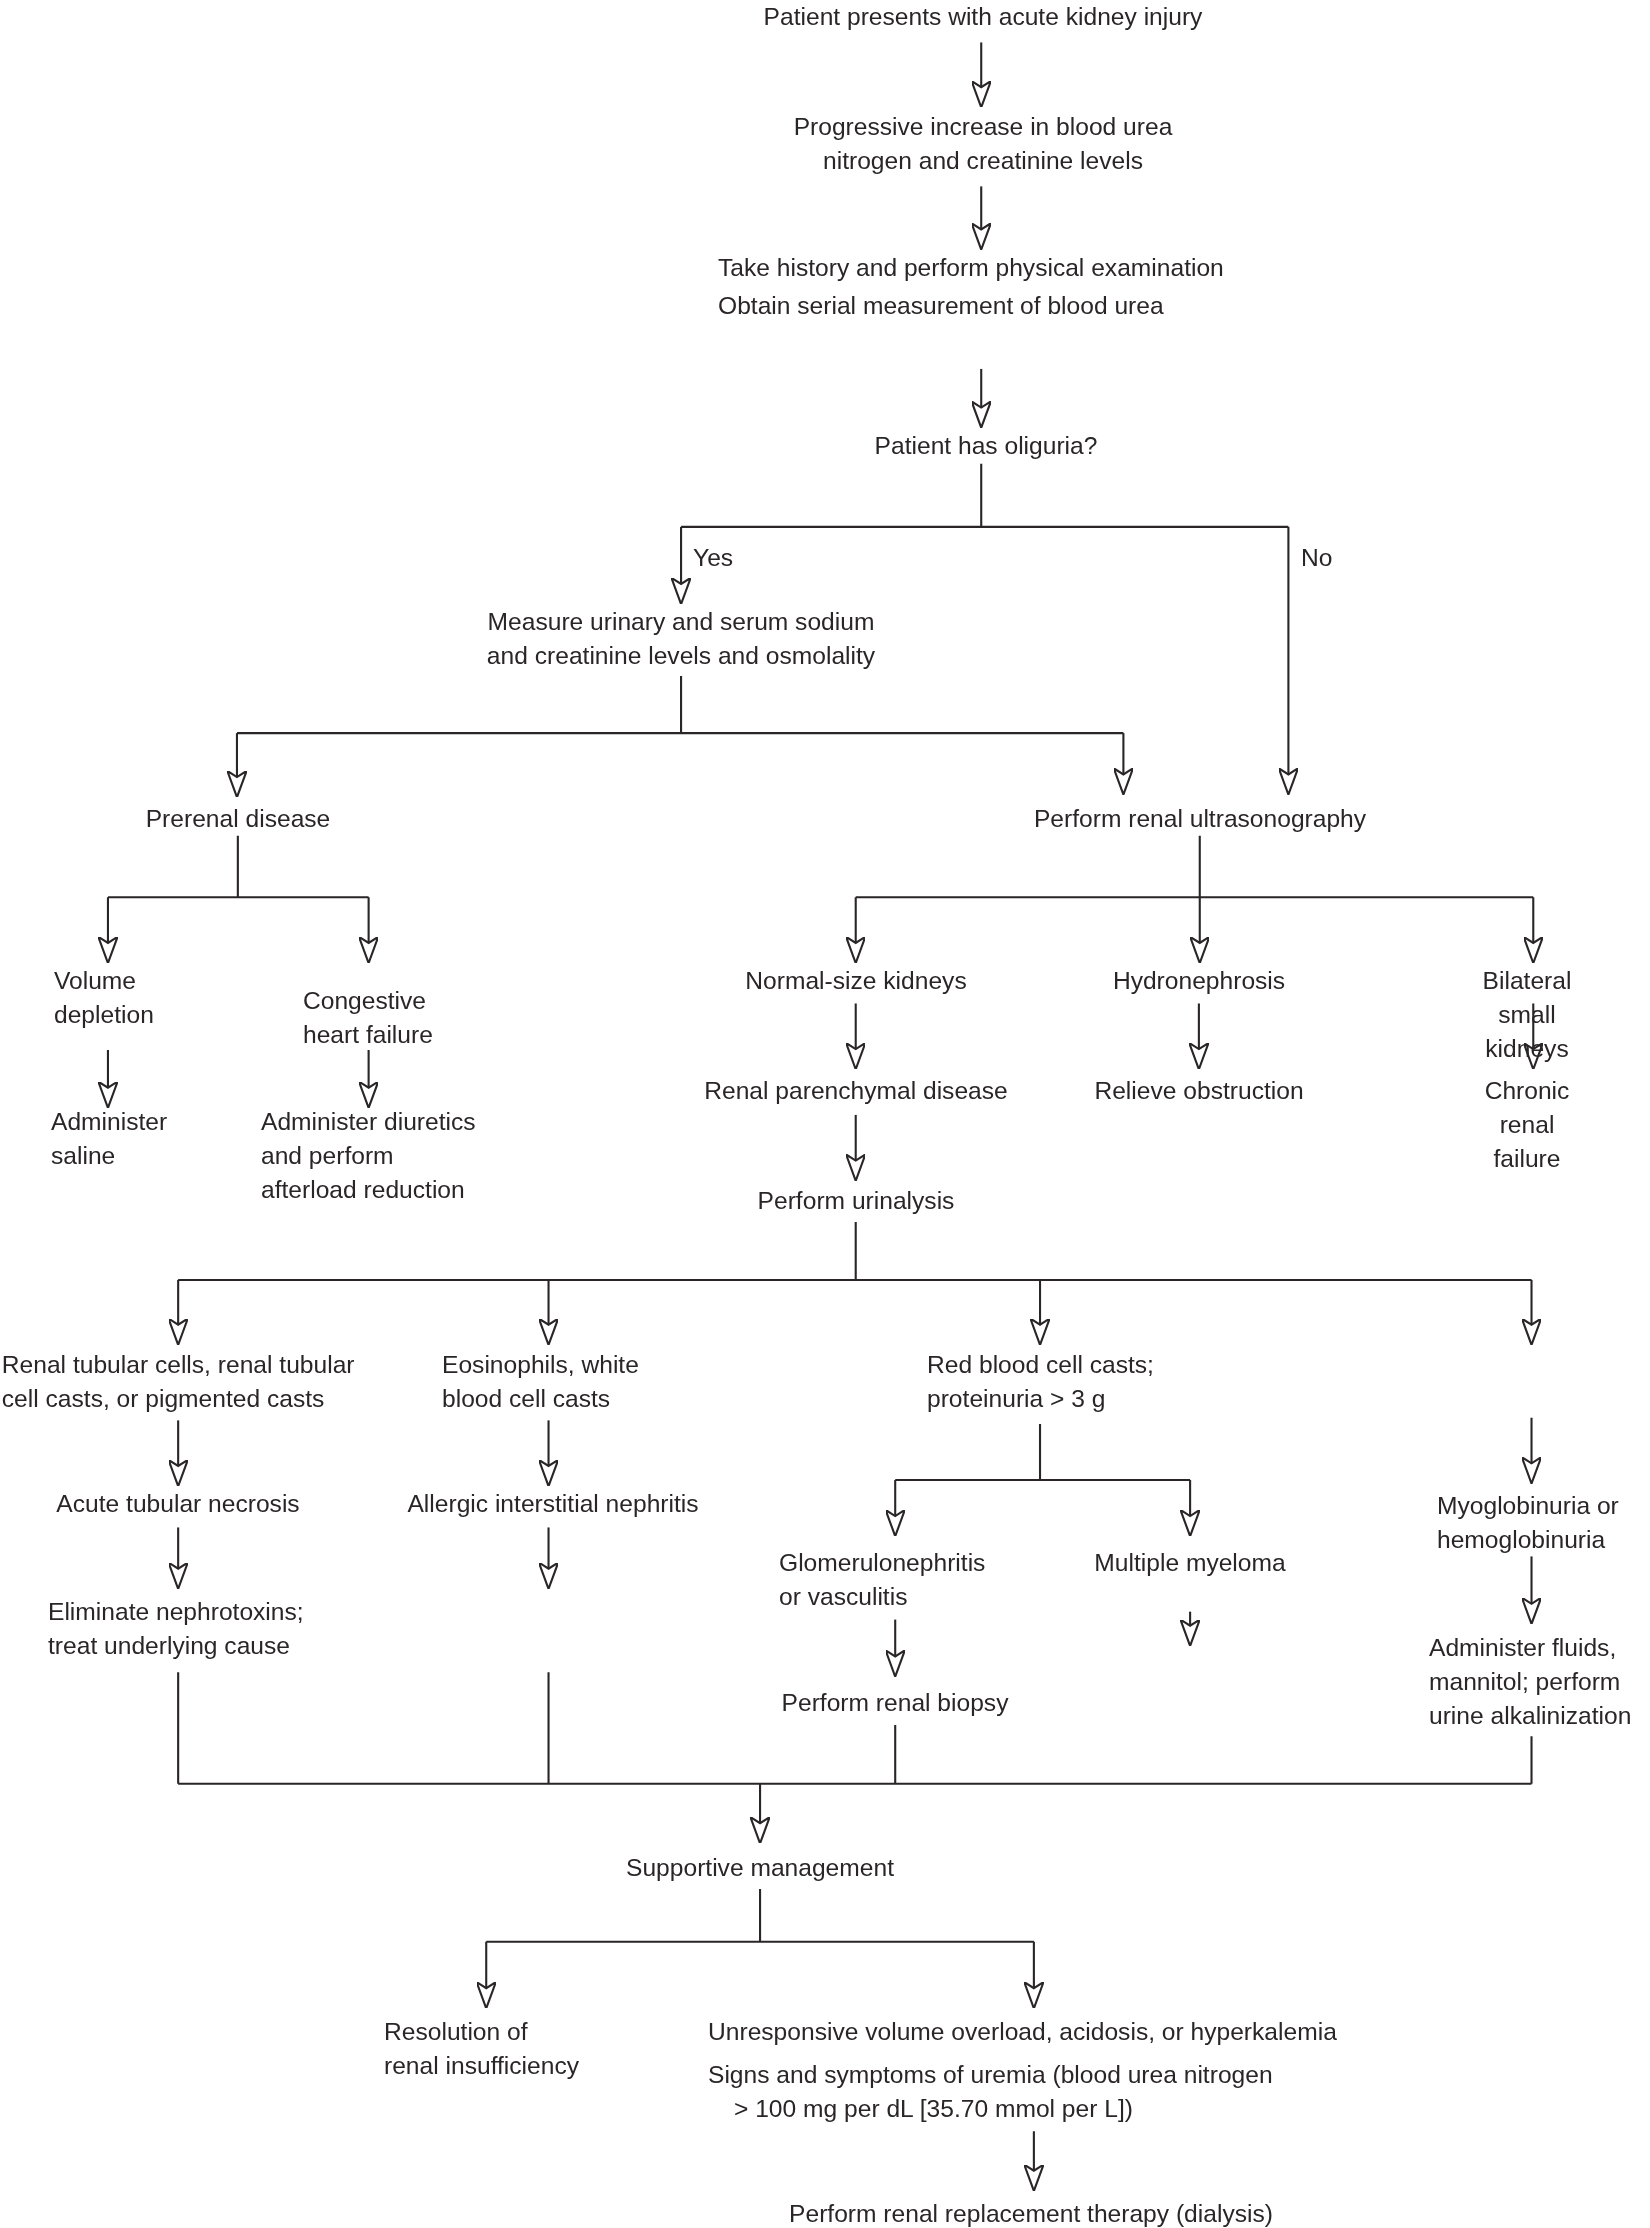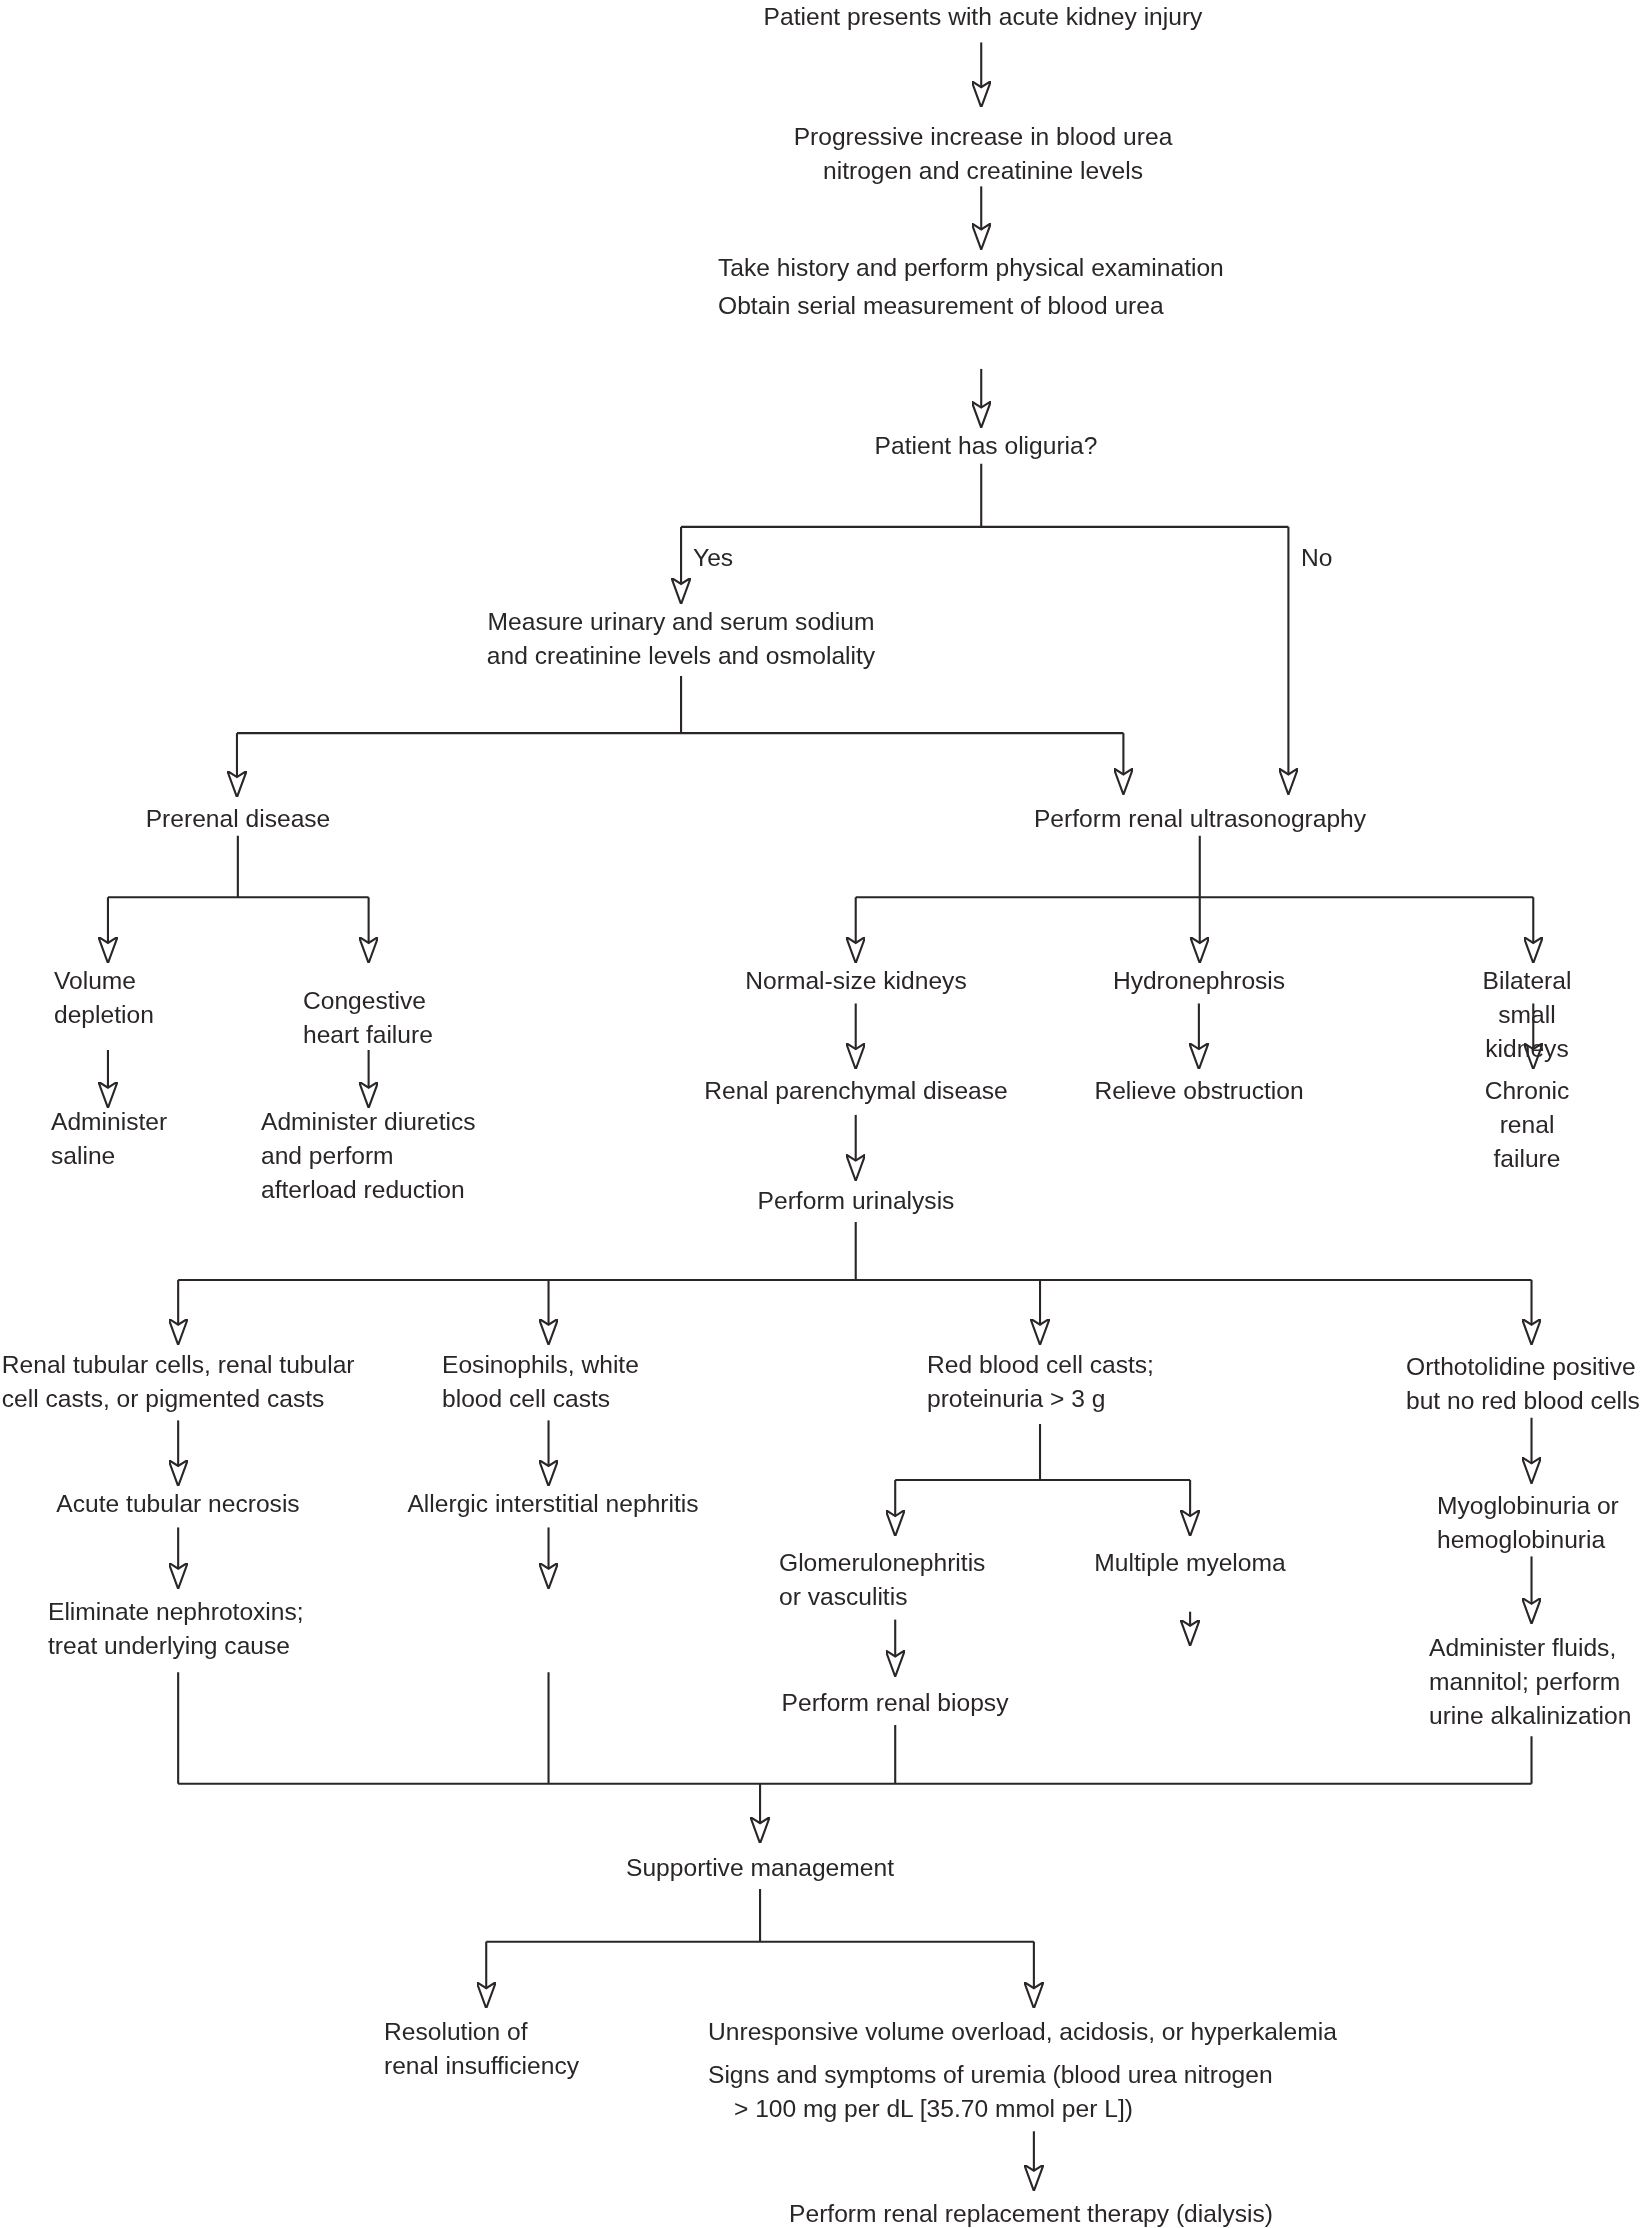--- a/index.html
+++ b/index.html
@@ -68,21 +68,21 @@
     <line x1="1356" y1="1836" x2="1356" y2="1852" marker-end="url(#ah)"></line>
     <line x1="1745" y1="1615" x2="1745" y2="1667" marker-end="url(#ah)"></line>
     <line x1="1745" y1="1773" x2="1745" y2="1827" marker-end="url(#ah)"></line>
     <line x1="866" y1="2032" x2="866" y2="2077" marker-end="url(#ah)"></line>
     <line x1="554" y1="2212" x2="554" y2="2265" marker-end="url(#ah)"></line>
     <line x1="1178" y1="2212" x2="1178" y2="2265" marker-end="url(#ah)"></line>
     <line x1="1178" y1="2428" x2="1178" y2="2473" marker-end="url(#ah)"></line>
   </svg>
 
   <div class="node c" style="left:983px;top:0px">Patient presents with acute kidney injury</div>
-  <div class="node c" style="left:983px;top:120px">Progressive increase in blood urea
+  <div class="node c" style="left:983px;top:110px">Progressive increase in blood urea
 nitrogen and creatinine levels</div>
   <div class="node" style="left:718px;top:251px">Take history and perform physical examination</div>
   <div class="node" style="left:718px;top:289px">Obtain serial measurement of blood urea</div>
   <div class="node c" style="left:986px;top:429px">Patient has oliguria?</div>
   <div class="node" style="left:693px;top:541px">Yes</div>
   <div class="node" style="left:1301px;top:541px">No</div>
   <div class="node c" style="left:681px;top:605px">Measure urinary and serum sodium
 and creatinine levels and osmolality</div>
   <div class="node c" style="left:238px;top:802px">Prerenal disease</div>
   <div class="node c" style="left:1200px;top:802px">Perform renal ultrasonography</div>
@@ -101,22 +101,20 @@
   <div class="node c" style="left:856px;top:1074px">Renal parenchymal disease</div>
   <div class="node c" style="left:1199px;top:1074px">Relieve obstruction</div>
   <div class="node c" style="left:1527px;top:1074px">Chronic renal failure</div>
   <div class="node c" style="left:856px;top:1184px">Perform urinalysis</div>
   <div class="node" style="left:1.8px;top:1348px">Renal tubular cells, renal tubular
 cell casts, or pigmented casts</div>
   <div class="node" style="left:442px;top:1348px">Eosinophils, white
 blood cell casts</div>
   <div class="node" style="left:927px;top:1348px">Red blood cell casts;
 proteinuria &gt; 3 g</div>
-  <div class="node" style="left:1406px;top:1350px">Orthotolidine positive
-but no red blood cells</div>
   <div class="node c" style="left:178px;top:1487px">Acute tubular necrosis</div>
   <div class="node c" style="left:553px;top:1487px">Allergic interstitial nephritis</div>
   <div class="node" style="left:1437px;top:1489px">Myoglobinuria or
 hemoglobinuria</div>
   <div class="node" style="left:48px;top:1595px">Eliminate nephrotoxins;
 treat underlying cause</div>
   <div class="node" style="left:779px;top:1546px">Glomerulonephritis
 or vasculitis</div>
   <div class="node c" style="left:1190px;top:1546px">Multiple myeloma</div>
   <div class="node c" style="left:895px;top:1686px">Perform renal biopsy</div>

